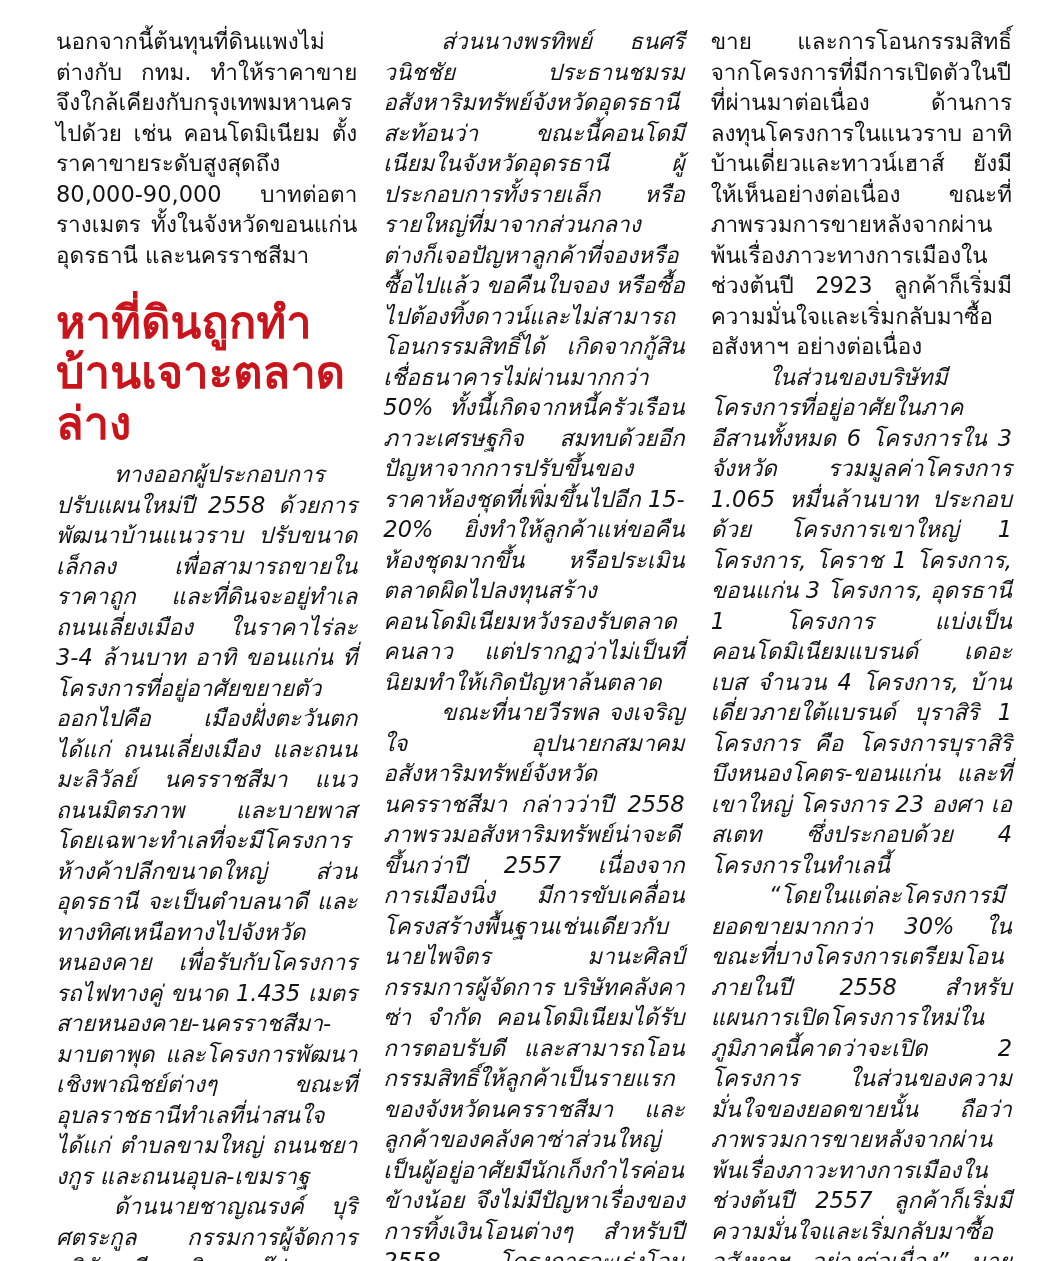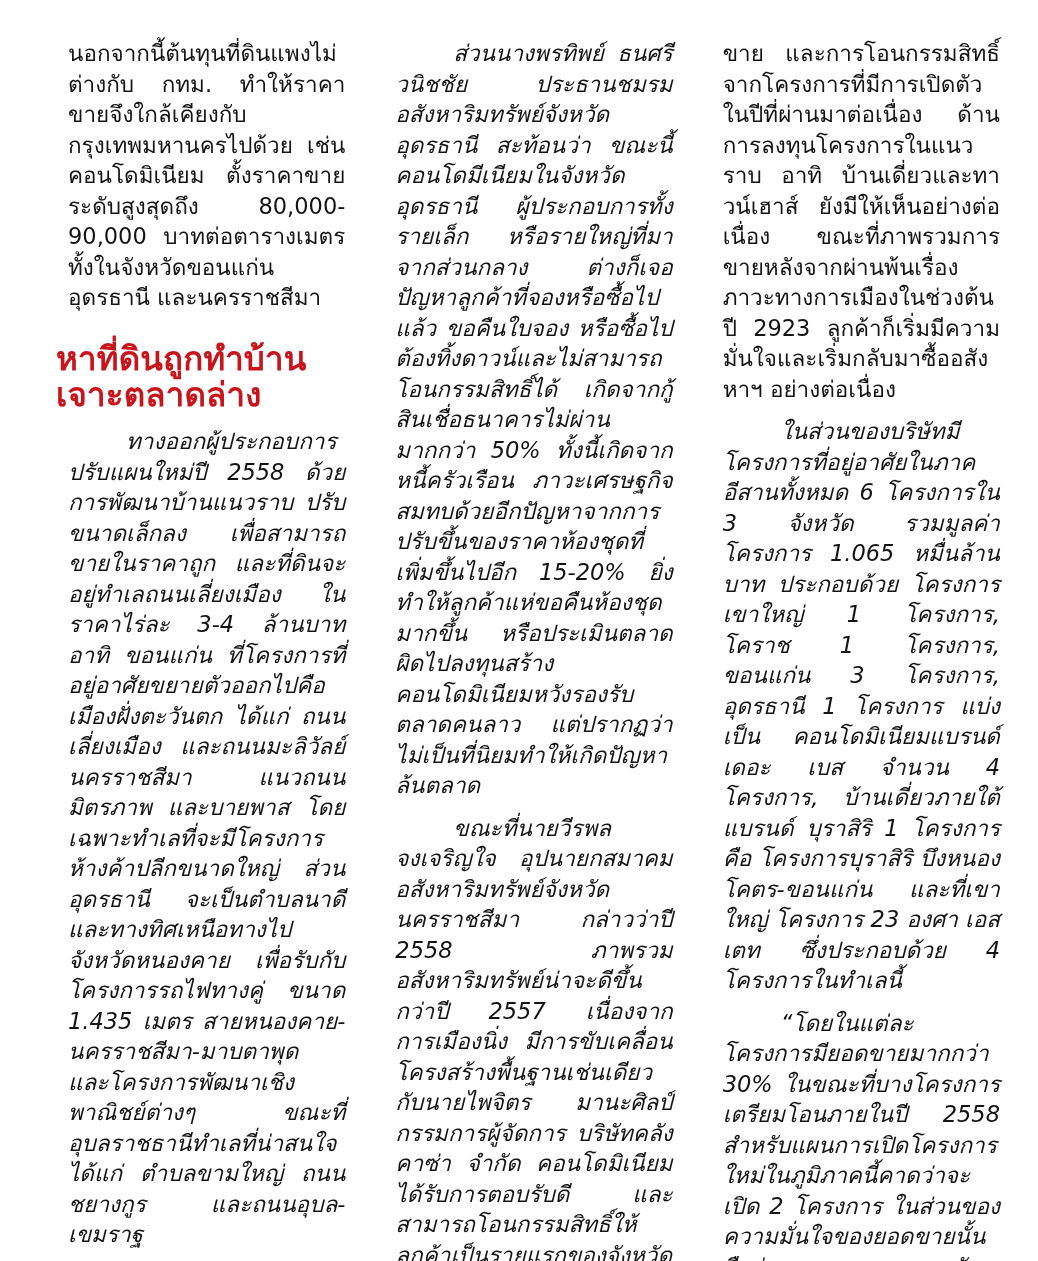--- a/index.html
+++ b/index.html
@@ -16,33 +16,33 @@
     height: 1261px;
     padding: 26px 26px 20px 56px;
     display: flex;
     gap: 26px;
   }
   .col {
     flex: 1 1 0;
     min-width: 0;
   }
   .body-p {
-    margin: 12px;
+    margin: 0;
     color: #141414;
     font-size: 22.5px;
     line-height: 30.5px;
     text-align: justify;
     text-justify: inter-word;
     word-break: break-word;
   }
   .body-p.indent { text-indent: 58px; font-style: italic; }
   .section-h {
     margin: 28px 0 10px 0;
     color: #c9141b;
-    font-size: 33px;
+    font-size: 45px;
     line-height: 1.12;
     font-weight: bold;
     letter-spacing: 0.2px;
     text-align: left;
   }
   .col > .section-h:first-child { margin-top: 0; }
 </style>
 </head>
 <body>
 

